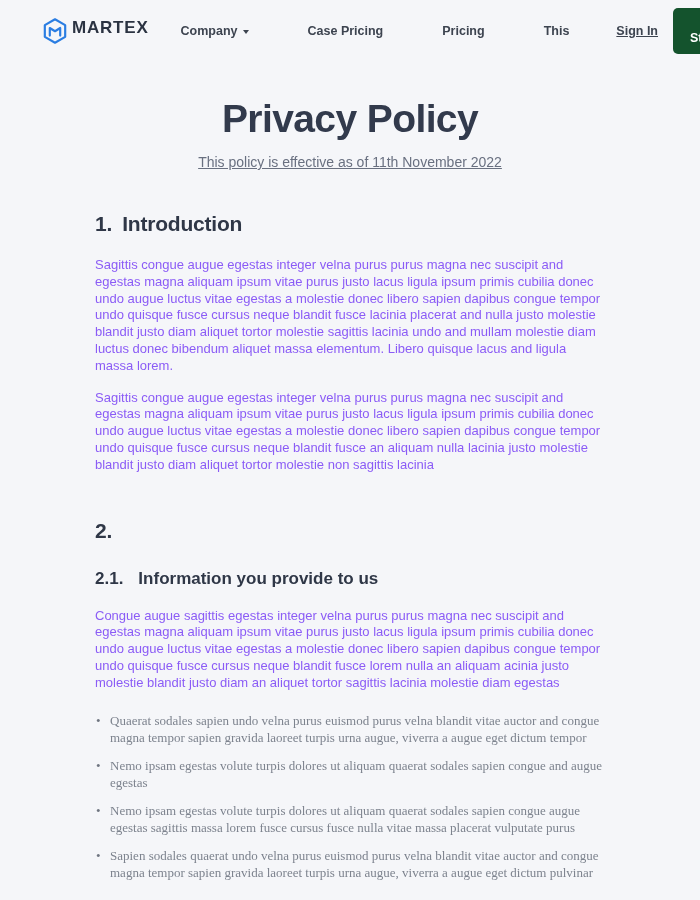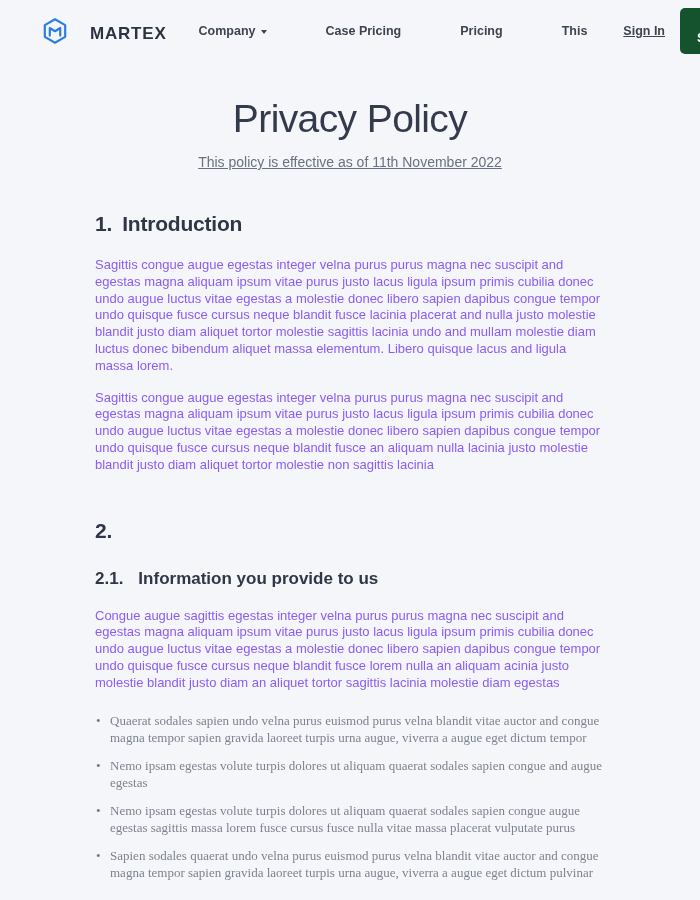--- a/index.html
+++ b/index.html
@@ -12,22 +12,22 @@
 
   
   .header {
     height: 62px;
     display: flex;
     align-items: center;
     padding: 0 46px 0 42px;
   }
   .brand {
     display: flex;
-    align-items: flex-end;
-    gap: 22px;
+    align-items: flex-start;
+    gap: 4px;
     cursor: pointer;
   }
   .brand svg { display: block; }
   .brand-name {
     font-size: 17px;
     font-weight: 800;
     letter-spacing: 0.8px;
     color: #2b3342;
   }
   .nav-spacer { flex: 1; }
@@ -49,39 +49,39 @@
     margin-left: 32px;
   }
   .caret {
     width: 0; height: 0;
     border-left: 3.5px solid transparent;
     border-right: 3.5px solid transparent;
     border-top: 4px solid #3d4450;
     display: inline-block;
     margin-top: 1px;
   }
-  .nav-signin { margin-left: 36px; text-decoration: underline; }
+  .nav-signin { margin-left: 47px; text-decoration: underline; }
   .cta-btn {
     margin-left: 15px;
     background: #14532d;
     color: #ffffff;
     border: none;
     border-radius: 5px;
     font-family: inherit;
     font-size: 12.5px;
     font-weight: 700;
     padding: 9px 17px;
     cursor: pointer;
   }
 
   
   .hero { text-align: center; margin-top: 35px; }
   .hero h1 {
     font-size: 39px;
-    font-weight: 400;
+    font-weight: 700;
     letter-spacing: -0.6px;
     color: #323a4c;
     text-align: center;
   }
   .hero .subtitle {
     margin-top: 13px;
     font-size: 14px;
     color: #697080;
     text-decoration: underline;
   }

